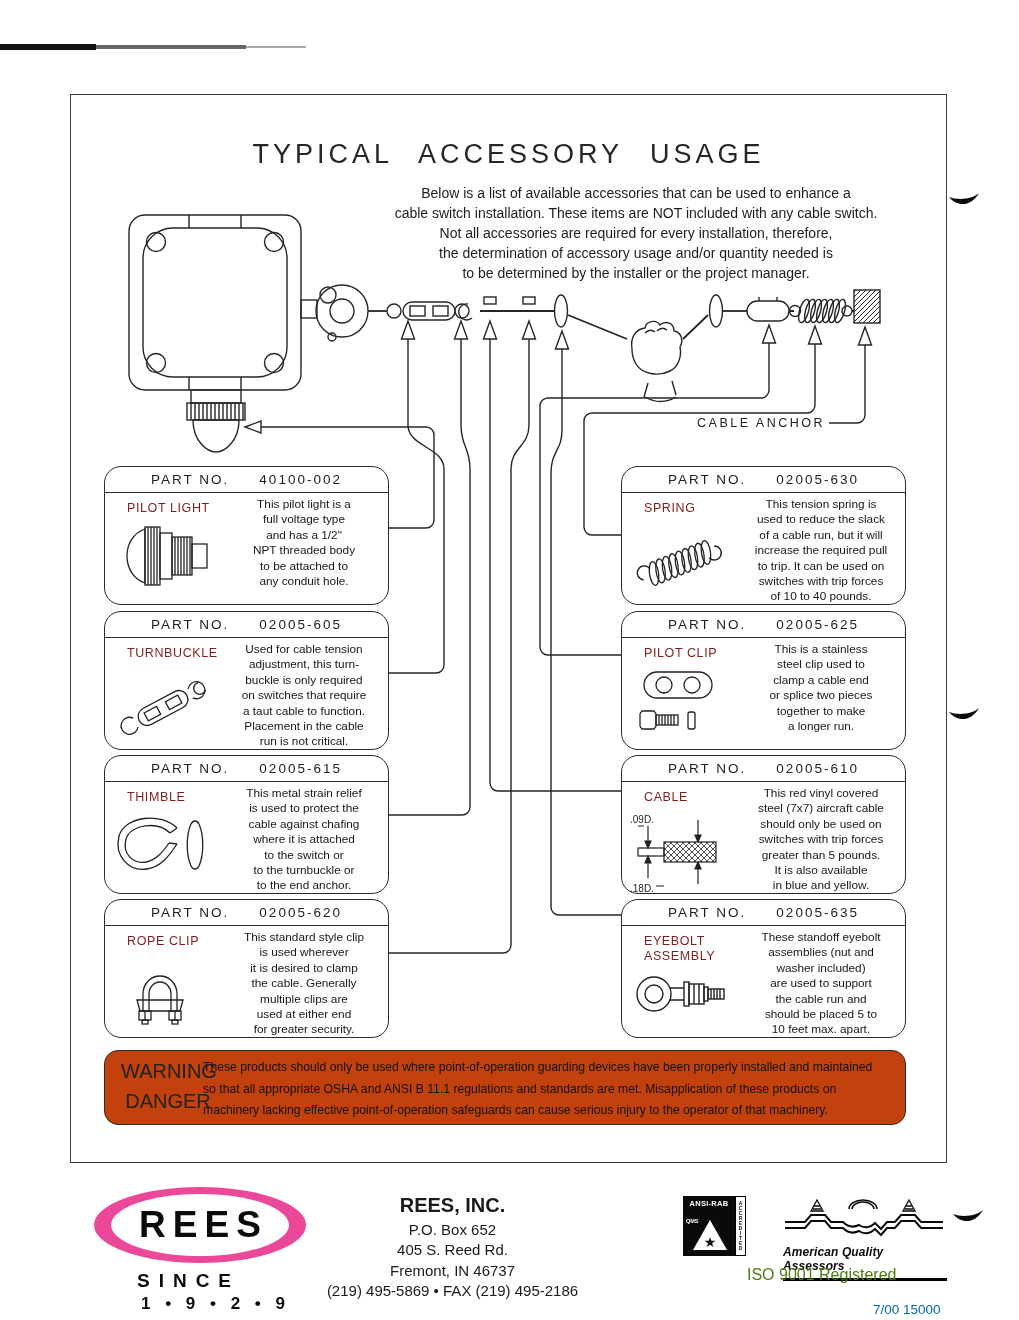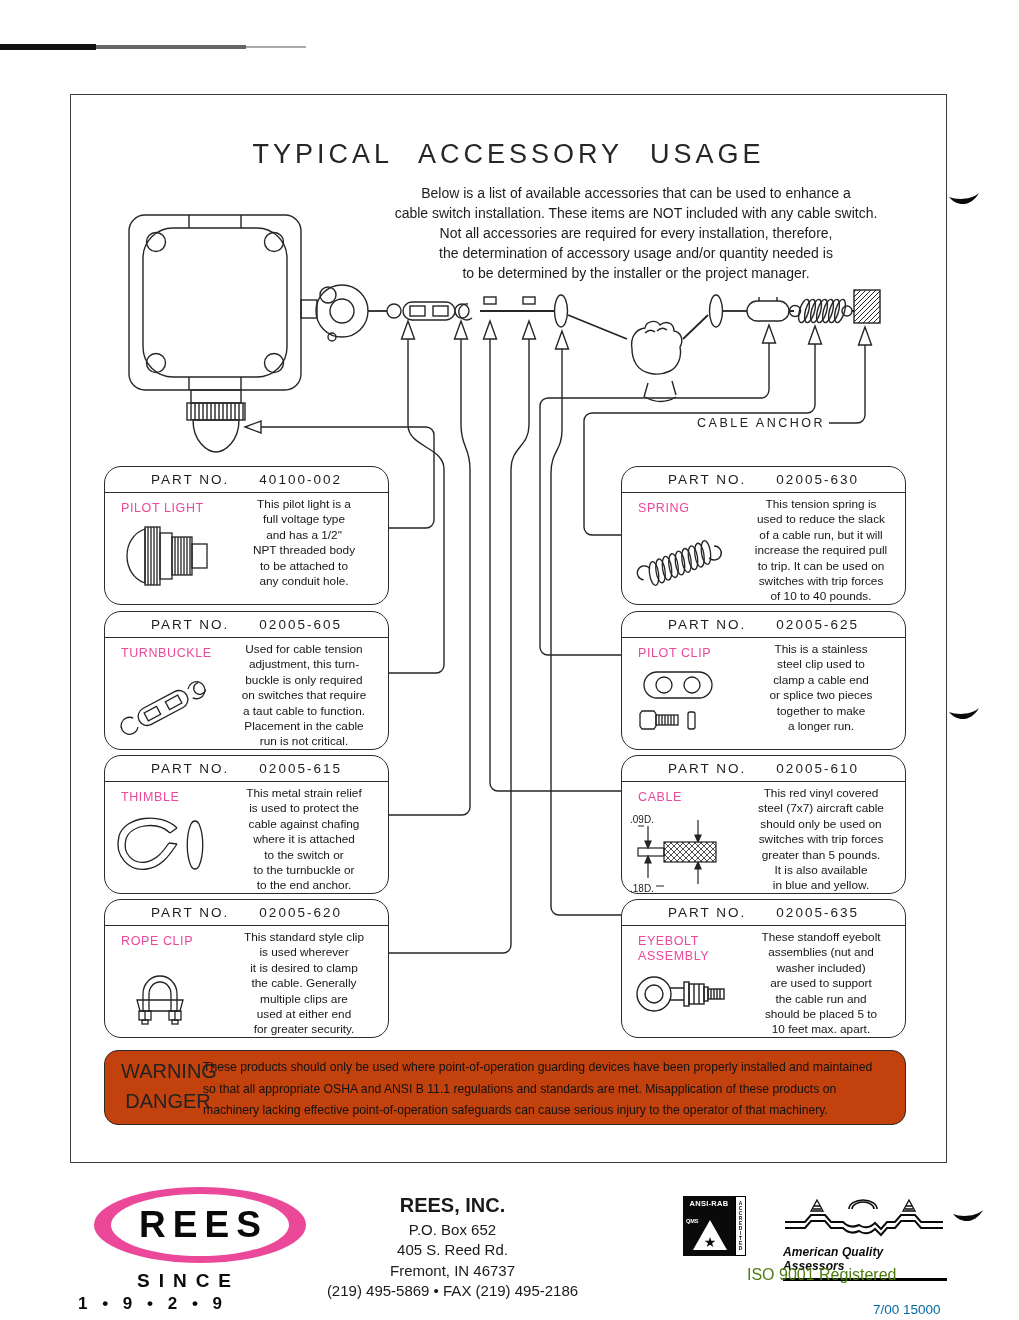--- a/index.html
+++ b/index.html
@@ -18,40 +18,40 @@
   .intro{left:265px;top:88px;width:600px;text-align:center;font-size:14px;line-height:20px;
          white-space:pre-line;color:#1c1c1c;}
   .diagram-svg{position:absolute;left:0;top:0;}
   svg text{font-family:"Liberation Sans",sans-serif;}
   
   .part-box{position:absolute;width:283px;height:137px;border:1.5px solid #2b2b2b;border-radius:17px;
             background:#fff;}
   .part-header{height:25px;border-bottom:1.4px solid #2b2b2b;display:flex;align-items:center;
                justify-content:center;gap:30px;font-size:13.5px;letter-spacing:2px;color:#1d1d1d;}
   .part-body{position:relative;height:110px;}
-  .part-name{position:absolute;left:16px;top:8px;font-size:12.5px;letter-spacing:0.6px;width:100px;
-             line-height:15px;color:#ec4899;}
+  .part-name{position:absolute;left:22px;top:8px;font-size:12.5px;letter-spacing:0.6px;width:100px;
+             line-height:15px;color:#7f1d1d;}
   .part-icon{position:absolute;left:4px;top:28px;}
   .part-desc{position:absolute;right:4px;top:4px;width:160px;text-align:center;font-size:11.8px;
              line-height:15.4px;white-space:pre-line;color:#161616;}
   
   .warning-box{position:absolute;left:33px;top:955px;width:800px;height:73px;border:1.7px solid #2b2b2b;
                border-radius:14px;background:#c2410c;}
   .warning-label{position:absolute;left:16px;top:5px;width:94px;text-align:center;font-size:20px;
                  line-height:30px;white-space:pre-line;color:#222;}
   .warning-text{position:absolute;left:98px;top:6px;width:700px;font-size:12.2px;line-height:21.5px;
                 white-space:pre-line;color:#121212;}
   
   .rees-logo{left:94px;top:1143px;width:212px;height:76px;background:#ec4899;border-radius:50%;}
   .rees-inner{position:absolute;left:17px;right:17px;top:7px;bottom:7px;background:#fff;
               border-radius:50%;display:flex;align-items:center;justify-content:center;}
   .rees-text{font-size:37px;font-weight:bold;letter-spacing:7px;padding-left:7px;color:#0a0a0a;}
   .since{left:78px;top:1226px;width:212px;text-align:center;font-size:19px;font-weight:bold;
          letter-spacing:9px;padding-left:9px;box-sizing:border-box;color:#0a0a0a;}
-  .year{left:78px;top:1250px;width:212px;text-align:left;font-size:17px;font-weight:bold;
+  .year{left:78px;top:1250px;width:212px;text-align:right;font-size:17px;font-weight:bold;
         letter-spacing:5px;color:#0a0a0a;}
   .company{left:315px;top:1150px;width:275px;text-align:center;color:#1a1a1a;}
   .company-name{font-size:20px;font-weight:bold;margin-bottom:3px;}
   .company-addr{font-size:15px;line-height:20.4px;white-space:pre-line;}
   .ansi-logo{left:683px;top:1152px;width:64px;height:62px;}
   .ansi-square{position:absolute;left:0;top:0;width:52px;height:60px;background:#0a0a0a;}
   .ansi-rab-text{position:absolute;left:0;top:3px;width:100%;text-align:center;color:#fff;
                  font-size:7.5px;font-weight:bold;letter-spacing:0.3px;}
   .ansi-qms{position:absolute;left:3px;top:22px;color:#fff;font-size:5.5px;font-weight:bold;}
   .ansi-tri{position:absolute;left:9px;top:23px;}

